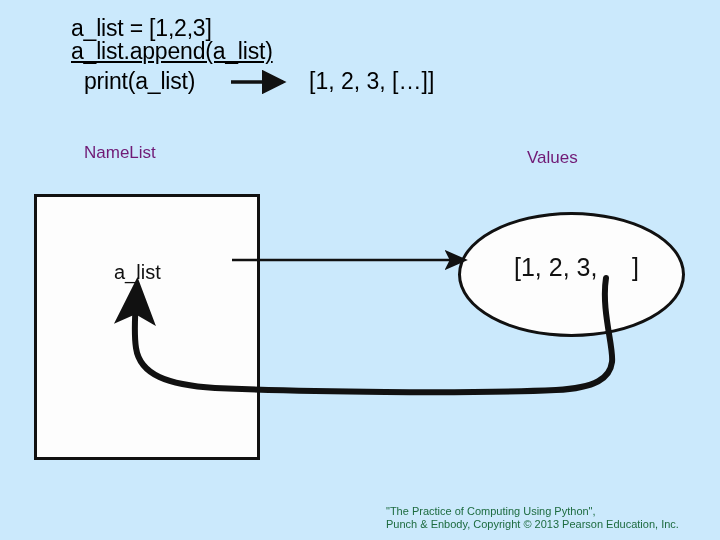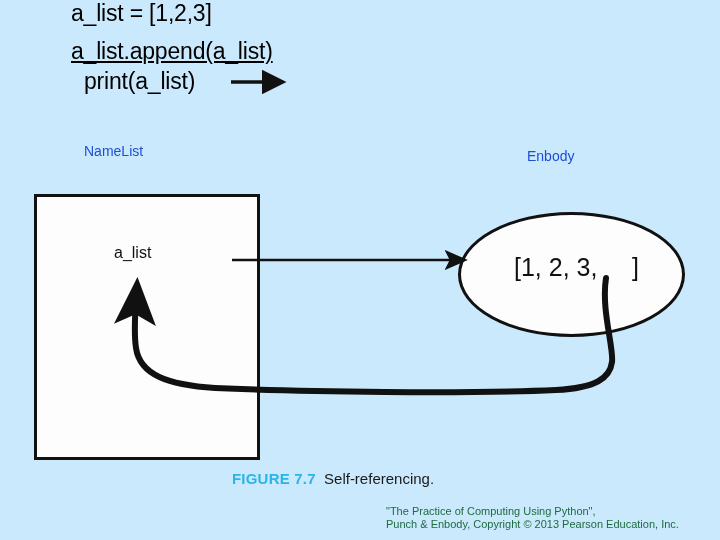--- a/index.html
+++ b/index.html
@@ -20,50 +20,50 @@
     width: 720px;
     height: 540px;
   }
   .code-line {
     position: absolute;
     font-size: 23px;
     color: #000;
     white-space: pre;
     letter-spacing: -0.2px;
   }
-  #code-line-1 { left: 71px; top: 0; }
+  #code-line-1 { left: 71px; top: 15px; }
   #code-line-2 { left: 71px; top: 38px; text-decoration: underline; }
   #code-line-3 { left: 84px; top: 68px; }
   #code-output  { left: 309px; top: 68px; font-size: 23px; color:#000; position:absolute; white-space:pre; }
 
   .heading {
     position: absolute;
-    font-size: 14px;
-    color: #1d4ed8;
+    font-size: 17px;
+    color: #701a75;
     white-space: pre;
   }
   #heading-namelist { left: 84px; top: 143px; }
   #heading-values   { left: 527px; top: 148px; }
 
   #namelist-box {
     position: absolute;
     left: 34px;
     top: 194px;
     width: 226px;
     height: 266px;
     background: #fdfdfd;
     border: 3px solid #111;
     box-sizing: border-box;
   }
 
   #label-a-list {
     position: absolute;
     left: 114px;
-    top: 244px;
-    font-size: 16px;
+    top: 261px;
+    font-size: 20px;
     color: #111;
     white-space: pre;
   }
 
   #ellipse-values {
     position: absolute;
     left: 458px;
     top: 212px;
     width: 227px;
     height: 125px;
@@ -119,23 +119,24 @@
   }
 </style>
 </head>
 <body>
 
 <div id="figure-root">
 
   <div class="code-line" id="code-line-1">a_list = [1,2,3]</div>
   <div class="code-line" id="code-line-2">a_list.append(a_list)</div>
   <div class="code-line" id="code-line-3">print(a_list)</div>
+  <div id="code-output">[1, 2, 3, […]]</div>
 
   <div class="heading" id="heading-namelist">NameList</div>
-  <div class="heading" id="heading-values">Enbody</div>
+  <div class="heading" id="heading-values">Values</div>
 
   <div id="namelist-box"></div>
 
   <div id="ellipse-values"></div>
 
   <div id="label-a-list">a_list</div>
   <div id="label-list-value">[1, 2, 3,     ]</div>
 
   <svg class="overlay" id="svg-under" viewBox="0 0 720 540">
     <defs>
@@ -160,17 +161,16 @@
 
     <g>
       <path d="M606,278 C601,310 614,348 612,362
                C610,378 596,388 556,390
                C470,394 300,392 215,388
                C168,385 140,375 136,348
                C133,328 136,305 137,286" fill="none" stroke="#111" stroke-width="6" stroke-linecap="round" stroke-linejoin="round" marker-end="url(#arrowhead-up)"></path>
     </g>
   </svg>
 
-  <div id="figure-caption"><span class="fig-num">FIGURE 7.7</span><span class="fig-title">&nbsp; </span><span class="fig-title">Self-referencing.</span></div>
 
   <div id="copyright"><span>"The Practice of Computing Using Python",</span><br><span>Punch &amp; Enbody, Copyright © 2013 Pearson Education, Inc.</span></div>
 
 </div>
 
 </body></html>

